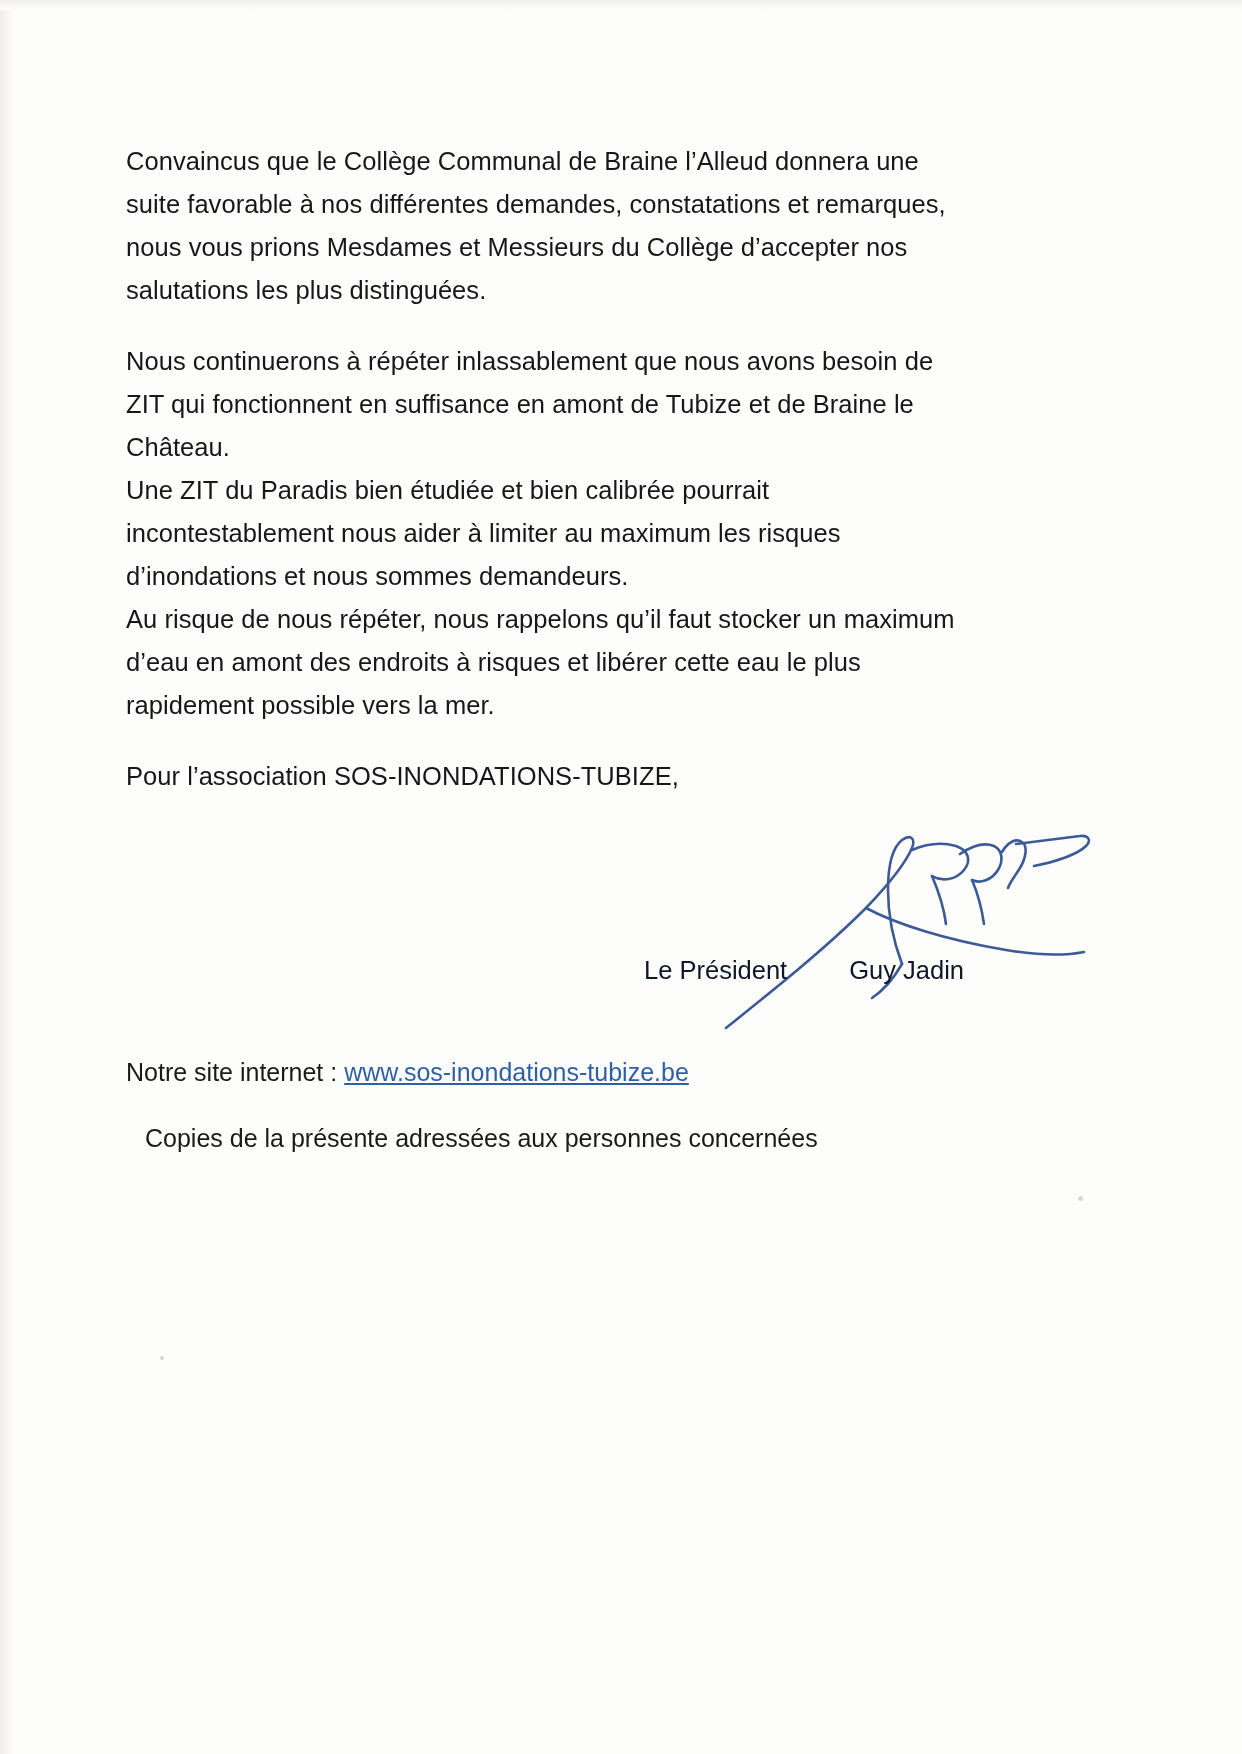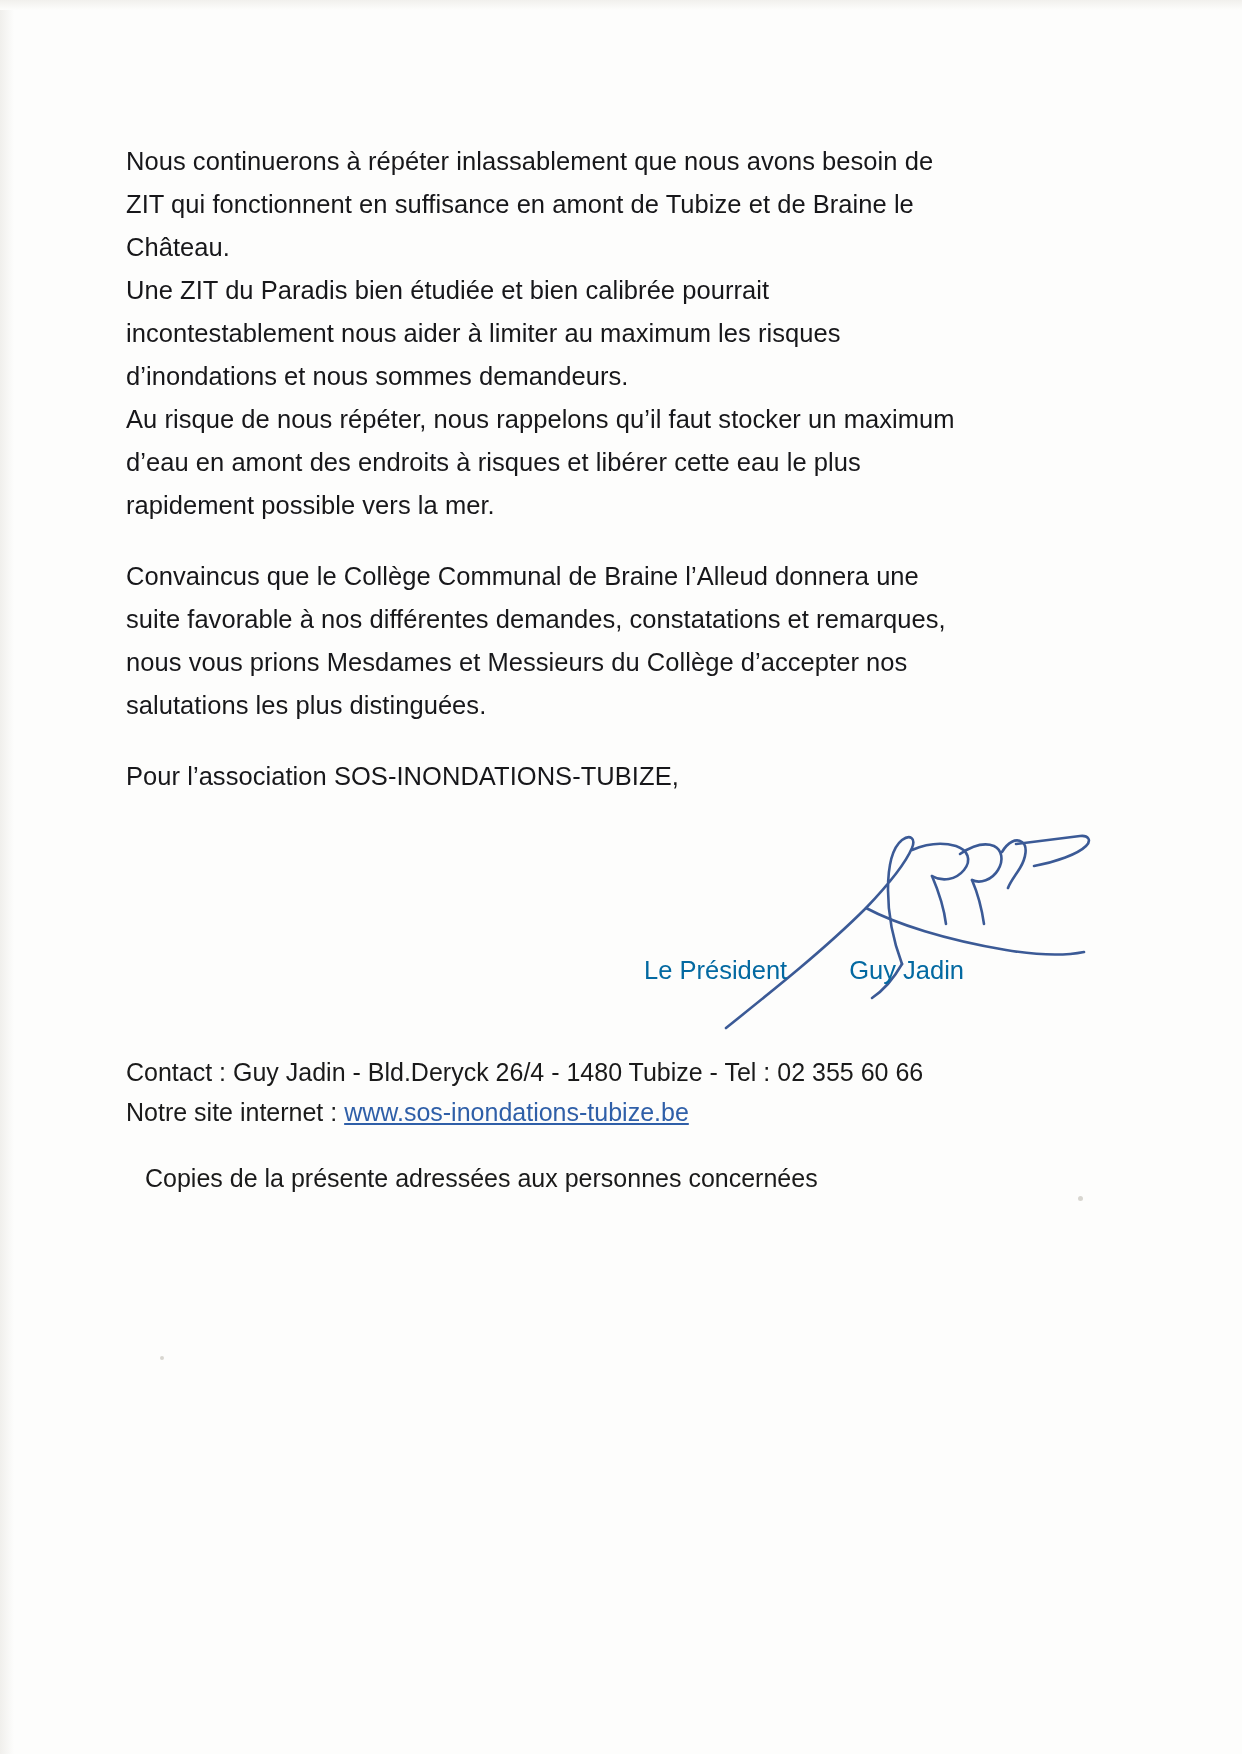--- a/index.html
+++ b/index.html
@@ -60,21 +60,21 @@
     position: relative;
     height: 230px;
     margin-top: 10px;
   }
   .president-line {
     position: absolute;
     left: 518px;
     top: 148px;
     font-size: 25.5px;
     white-space: nowrap;
-    color: #0369a1;
+    color: #0f172a;
   }
   .president-label {
     display: inline-block;
   }
   .president-name {
     display: inline-block;
     margin-left: 62px;
   }
   .signature {
     position: absolute;
@@ -118,27 +118,27 @@
 <div class="page">
   <div class="scan-edge-left"></div>
   <div class="scan-edge-top"></div>
 
   <div class="speck" style="left:1078px; top:1196px; width:5px; height:5px;"></div>
   <div class="speck" style="left:160px; top:1356px; width:4px; height:4px;"></div>
 
   <div class="content">
 
     <div class="para-block">
+      <p>Convaincus que le Collège Communal de Braine l’Alleud donnera une suite favorable à nos différentes demandes, constatations et remarques,  nous vous prions Mesdames et Messieurs du Collège d’accepter nos salutations les plus distinguées.</p>
+    </div>
+
+    <div class="para-block">
       <p style="white-space: pre-line;">Nous continuerons à répéter inlassablement que nous avons besoin de ZIT qui fonctionnent en suffisance en amont de Tubize et de Braine le Château.
 Une ZIT du Paradis bien étudiée et bien calibrée pourrait incontestablement nous aider à limiter au maximum les risques d’inondations et nous sommes demandeurs.
 Au risque de nous répéter, nous rappelons qu’il faut stocker un maximum d’eau en amont des endroits à risques et libérer cette eau le plus rapidement possible vers la mer.</p>
-    </div>
-
-    <div class="para-block">
-      <p>Convaincus que le Collège Communal de Braine l’Alleud donnera une suite favorable à nos différentes demandes, constatations et remarques,  nous vous prions Mesdames et Messieurs du Collège d’accepter nos salutations les plus distinguées.</p>
     </div>
 
     <div class="signoff">
       <p>Pour l’association SOS-INONDATIONS-TUBIZE,</p>
     </div>
 
     <div class="sig-area">
       <svg class="signature" viewBox="0 0 380 210">
         <g fill="none" stroke="#3b5a96" stroke-width="2.6" stroke-linecap="round" stroke-linejoin="round">
           <path d="M10,200 C60,160 110,120 150,80 C172,57 190,34 196,20 C200,10 194,6 186,12 C176,20 172,40 172,62 C172,92 180,120 186,136"></path>
@@ -151,20 +151,19 @@
           <path d="M150,80 C180,96 230,112 290,122 C320,127 348,128 368,124"></path>
           <path d="M186,136 C178,150 168,162 156,170"></path>
         </g>
       </svg>
       <div class="president-line">
         <span class="president-label">Le Président</span><span class="president-name">Guy Jadin</span>
       </div>
     </div>
 
     <div class="contact-block">
-      <div class="contact-line">Contact : Guy Jadin - Bld.Deryck 26/4 - 1480 Tubize - Tel : 02 355 60 66</div>
       <div class="contact-line"><span class="site-label">Notre site internet : </span><span class="site-link">www.sos-inondations-tubize.be</span></div>
     </div>
 
     <div class="copies-line">Copies de la présente adressées aux personnes concernées</div>
 
   </div>
 </div>
 
 </body></html>

